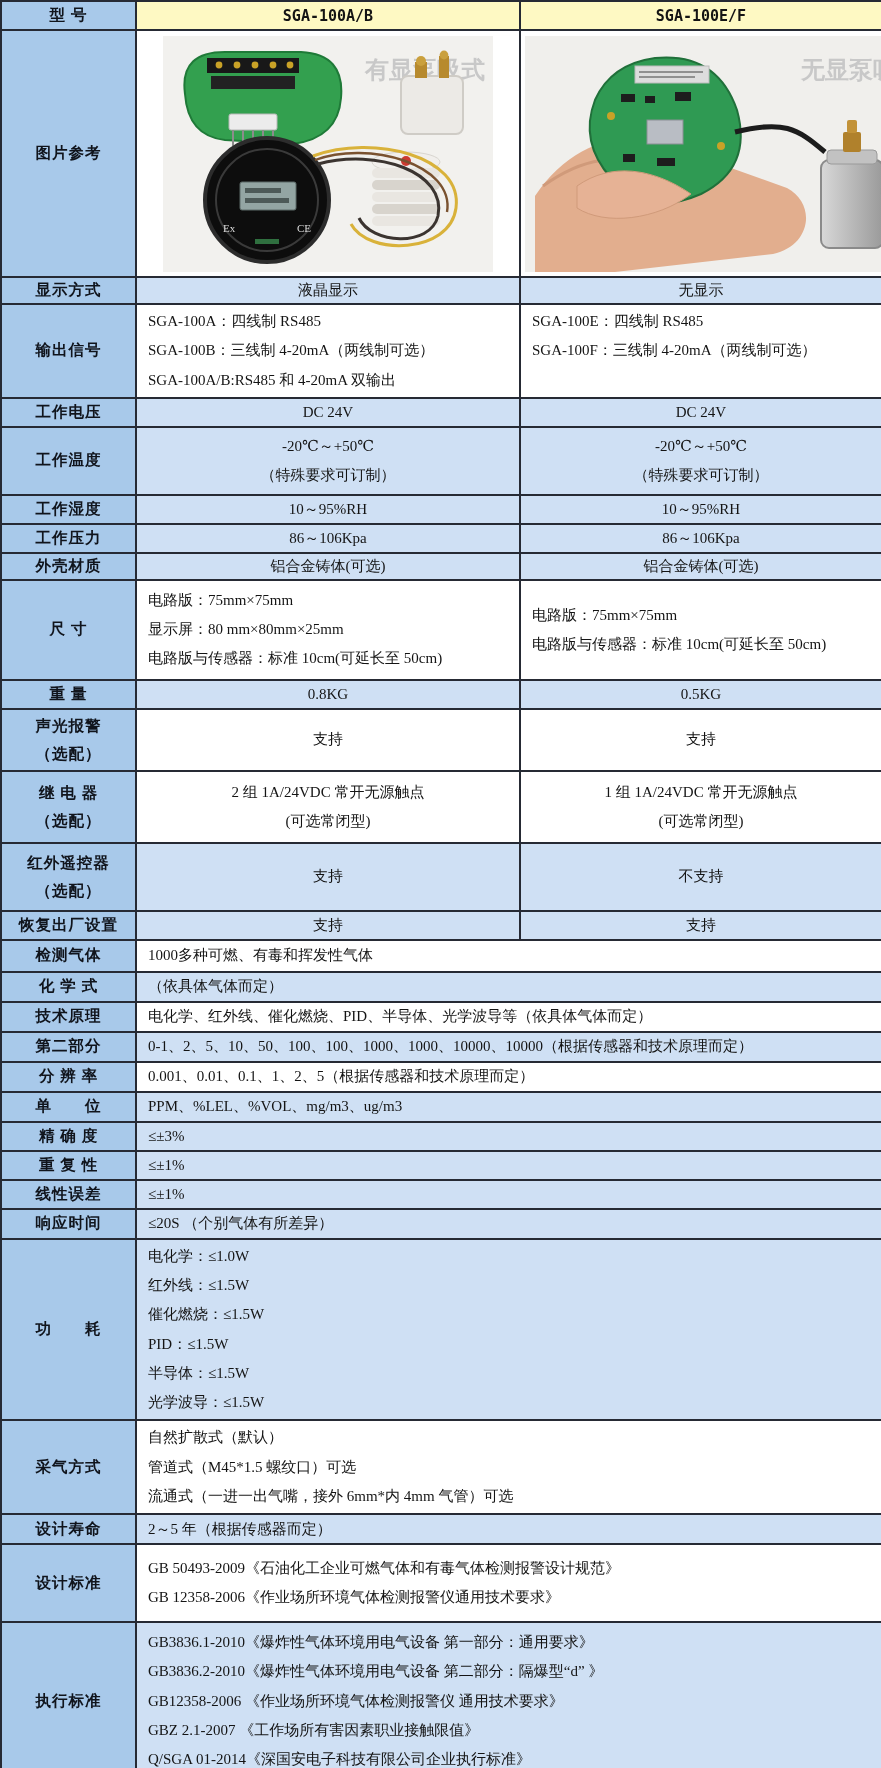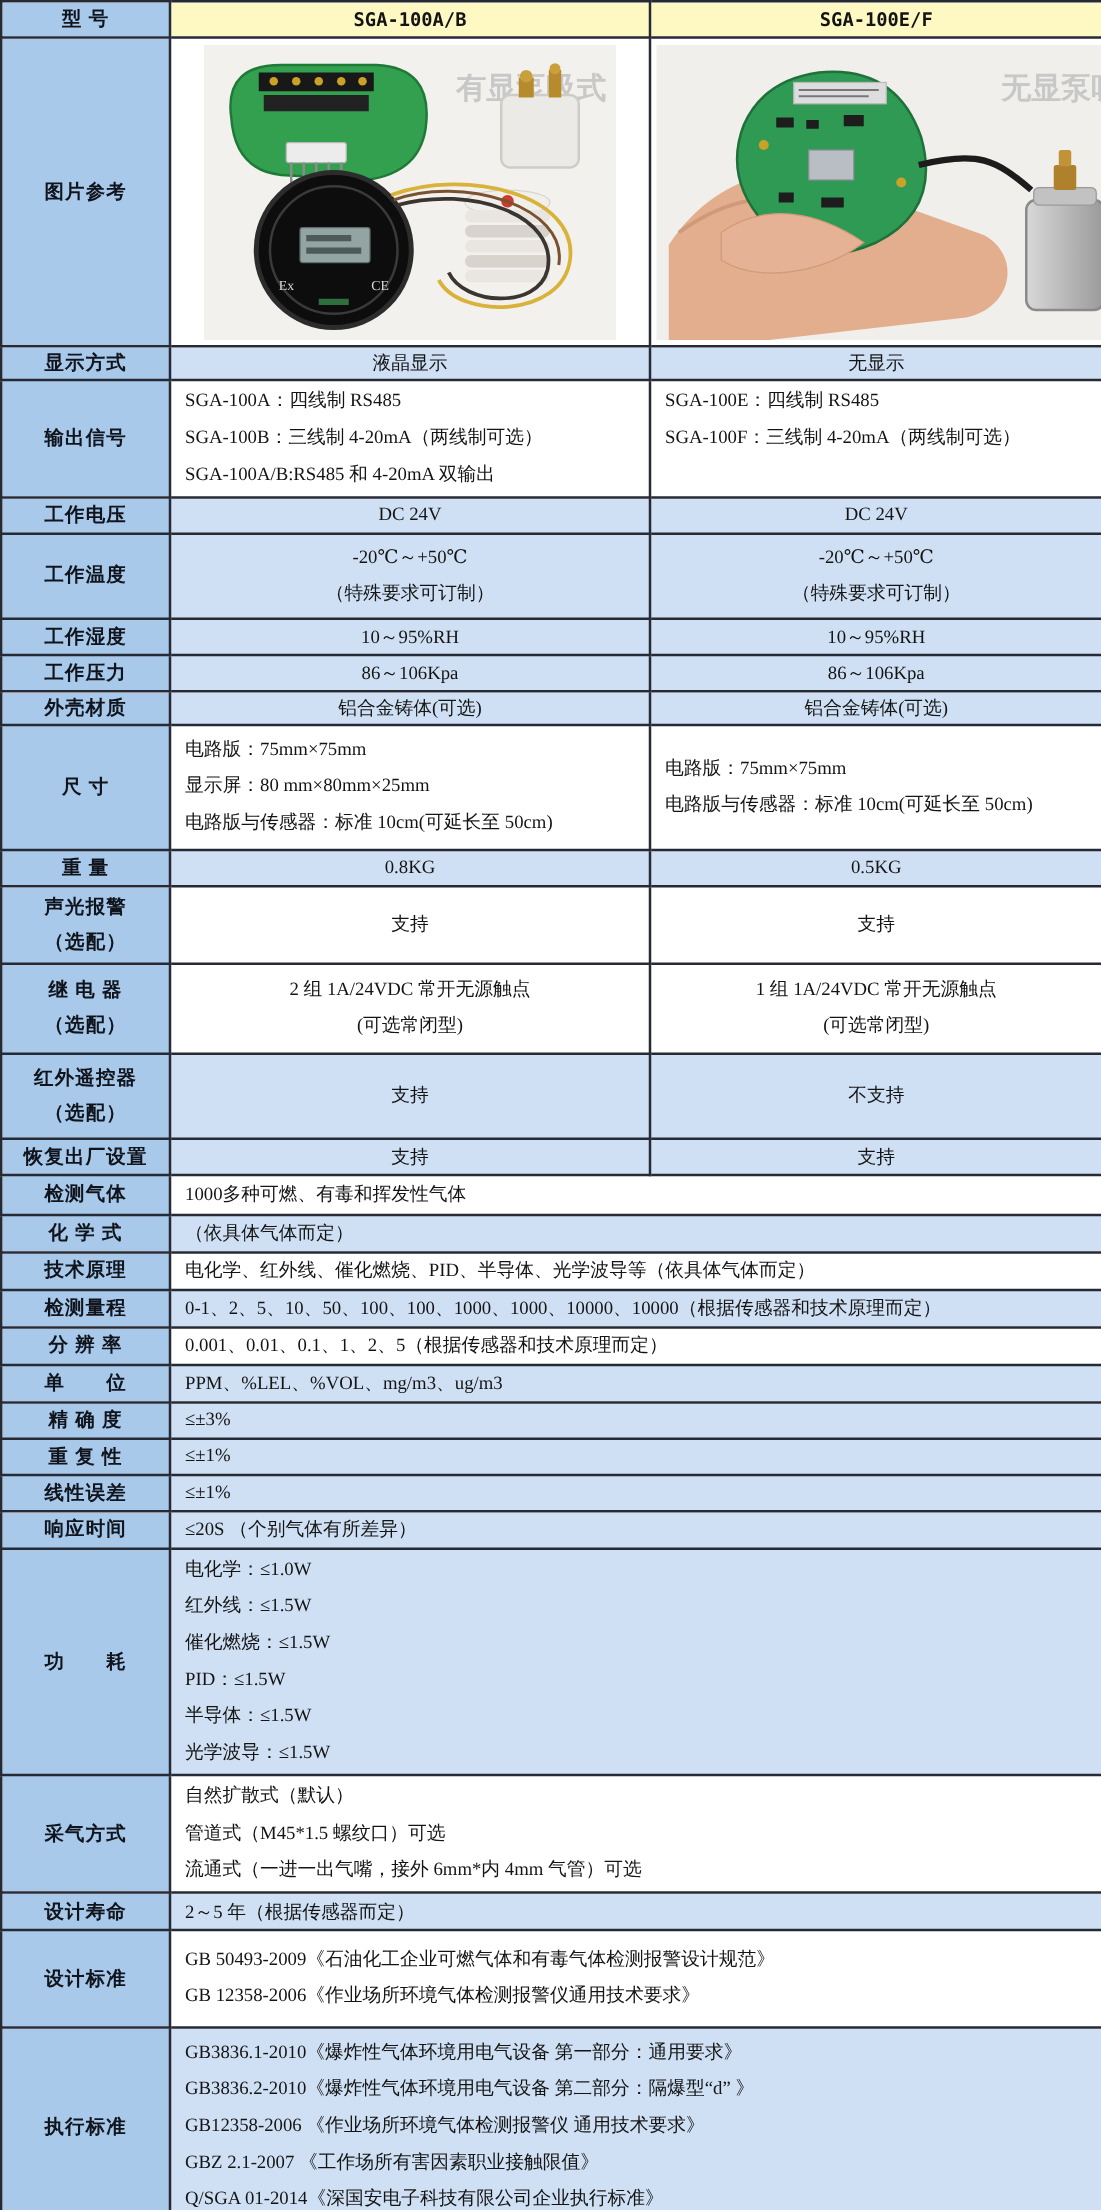--- a/index.html
+++ b/index.html
@@ -253,21 +253,21 @@
   </tr>
   <tr style="height:30px">
     <th class="lbl">化 学 式</th>
     <td class="val l tint" colspan="2">（依具体气体而定）</td>
   </tr>
   <tr style="height:30px">
     <th class="lbl">技术原理</th>
     <td class="val l wt" colspan="2">电化学、红外线、催化燃烧、PID、半导体、光学波导等（依具体气体而定）</td>
   </tr>
   <tr style="height:30px">
-    <th class="lbl">检测量程</th>
+    <th class="lbl">第二部分</th>
     <td class="val l tint" colspan="2">0-1、2、5、10、50、100、100、1000、1000、10000、10000（根据传感器和技术原理而定）</td>
   </tr>
   <tr style="height:30px">
     <th class="lbl">分 辨 率</th>
     <td class="val l wt" colspan="2">0.001、0.01、0.1、1、2、5（根据传感器和技术原理而定）</td>
   </tr>
   <tr style="height:30px">
     <th class="lbl">单　　位</th>
     <td class="val l tint" colspan="2">PPM、%LEL、%VOL、mg/m3、ug/m3</td>
   </tr>

